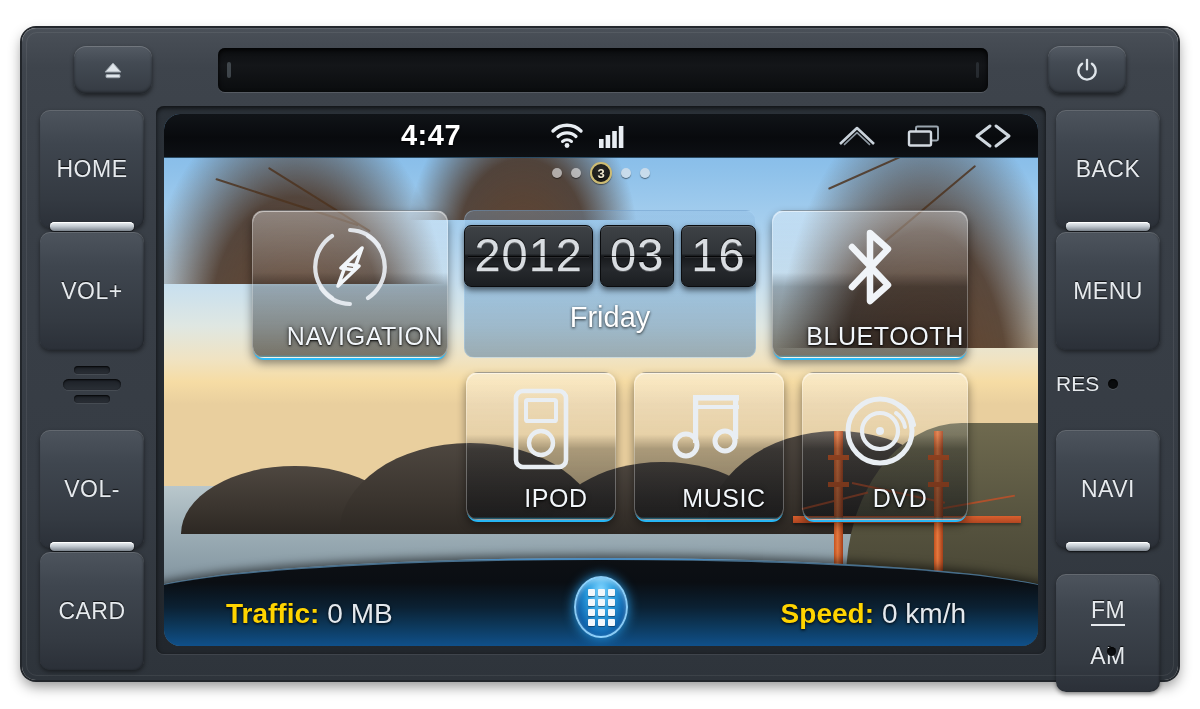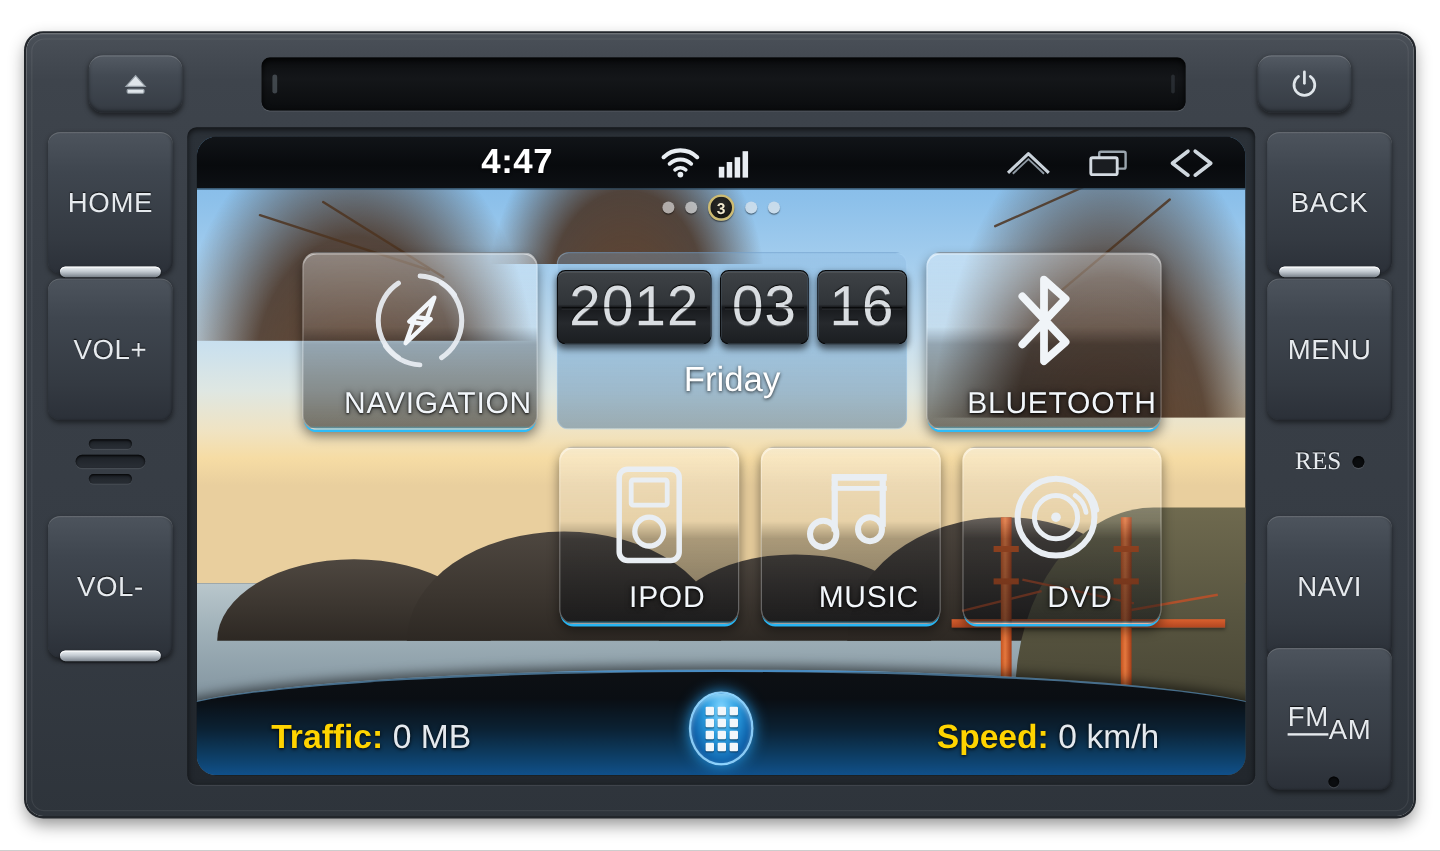--- a/index.html
+++ b/index.html
@@ -119,24 +119,23 @@
     background: linear-gradient(180deg,#1c2026 0%,#2a2f36 100%);
     box-shadow: inset 0 1px 2px rgba(0,0,0,.9), 0 1px 0 rgba(255,255,255,.08);
     margin: 0 auto 5px auto;
   }
   .vent.s { width:36px; height:8px; }
   .vent.l { width:58px; height:11px; }
 
   
   #res-row{
     position:absolute; left:0; width:104px;
-    display:flex; align-items:center; justify-content:center; gap:9px;
+    display:flex; align-items:center; gap:9px;
     color:#e6eaee; font-size:21px;
     text-shadow:0 -1px 1px rgba(0,0,0,.8);
-    font-family:Liberation Serif, serif;
   }
   #reset-hole{
     width:10px;height:10px;border-radius:50%;
     background:#0a0c0e;
     box-shadow: inset 0 1px 2px #000, 0 1px 0 rgba(255,255,255,.12);
   }
 
   #mic-hole{
     position:absolute; right:62px; bottom:24px;
     width:9px;height:9px;border-radius:50%;
@@ -432,35 +431,36 @@
     <div class="hard-btn" style="top:122px;height:118px;">VOL+</div>
 
     <div class="vents" style="top:256px;">
       <div class="vent s"></div>
       <div class="vent l"></div>
       <div class="vent s"></div>
     </div>
 
     <div class="hard-btn" style="top:320px;height:118px;">VOL-</div>
     <div class="chrome-strip" style="top:432px;"></div>
+    <div class="hard-btn" style="top:442px;height:118px;">CARD</div>
   </div>
 
   <div class="side-col" id="right-col">
     <div class="hard-btn" style="top:0px;height:118px;">BACK</div>
     <div class="chrome-strip" style="top:112px;"></div>
     <div class="hard-btn" style="top:122px;height:118px;">MENU</div>
 
     <div id="res-row" style="top:262px;">
       <span>RES</span>
       <span id="reset-hole"></span>
     </div>
 
     <div class="hard-btn" style="top:320px;height:118px;">NAVI</div>
     <div class="chrome-strip" style="top:432px;"></div>
-    <div class="hard-btn" style="top:430px;height:118px;flex-direction:row;">
+    <div class="hard-btn" style="top:464px;height:118px;flex-direction:column;">
       <span style="border-bottom:2px solid #e6eaee;padding-bottom:1px;">FM</span>
       <span style="padding-top:18px;">AM</span>
     </div>
   </div>
 
   <div id="mic-hole"></div>
 
   <div id="screen-frame">
   <div id="screen">
 

